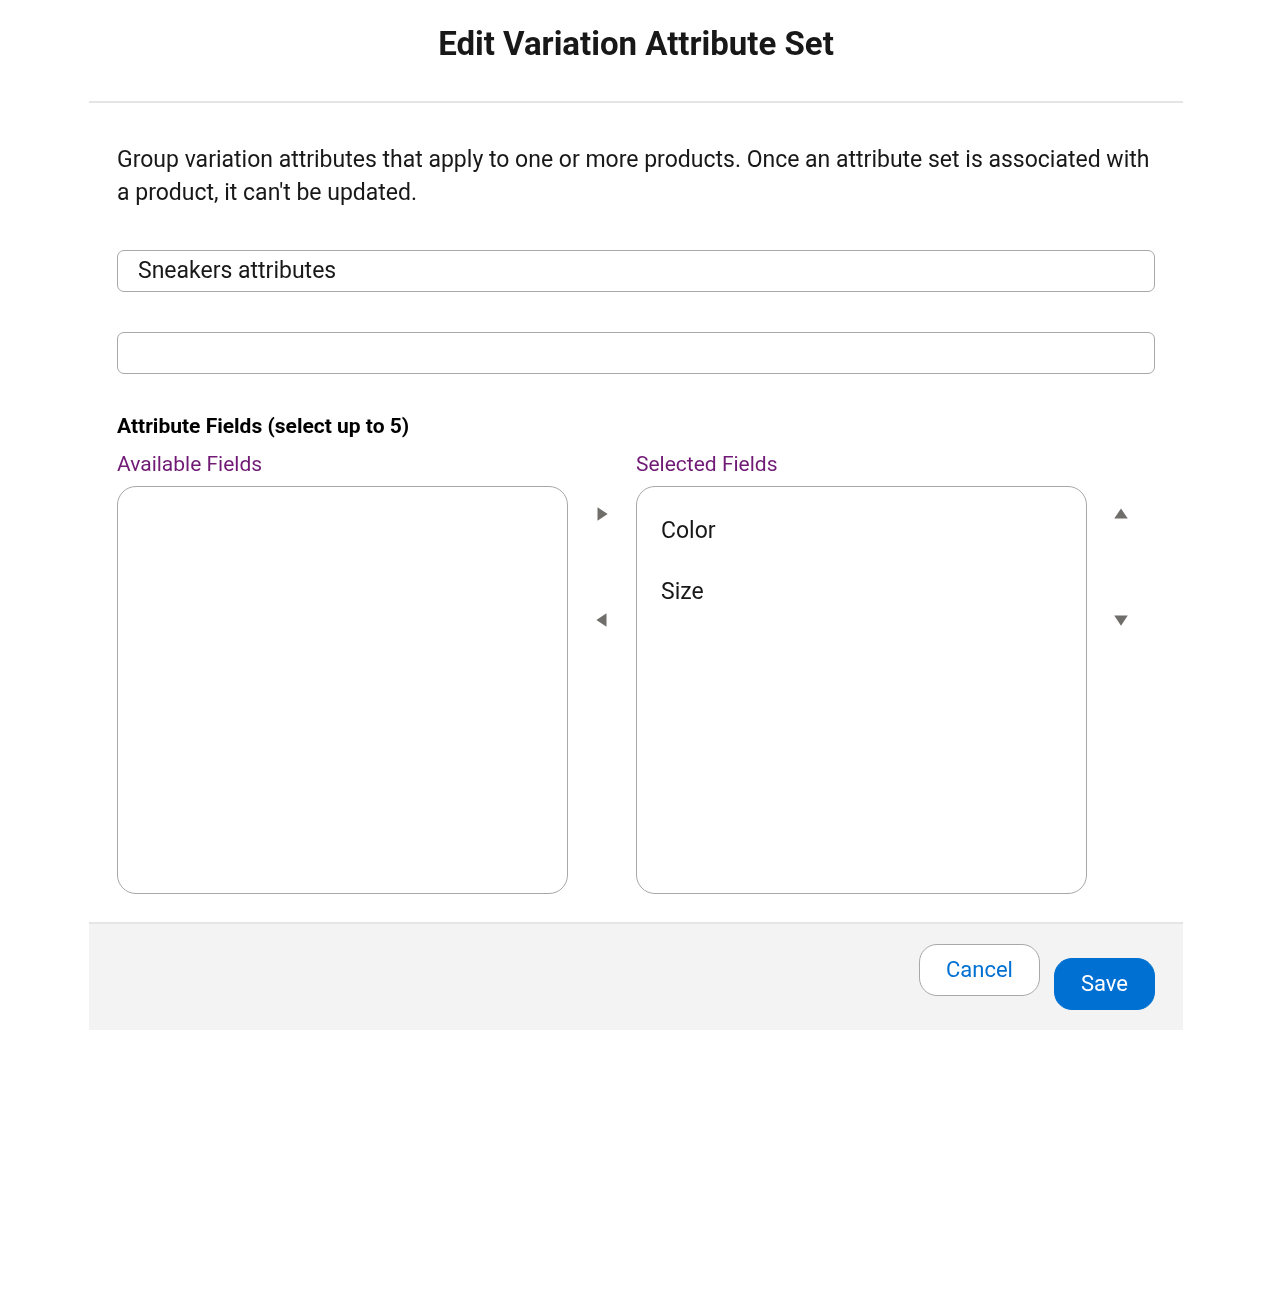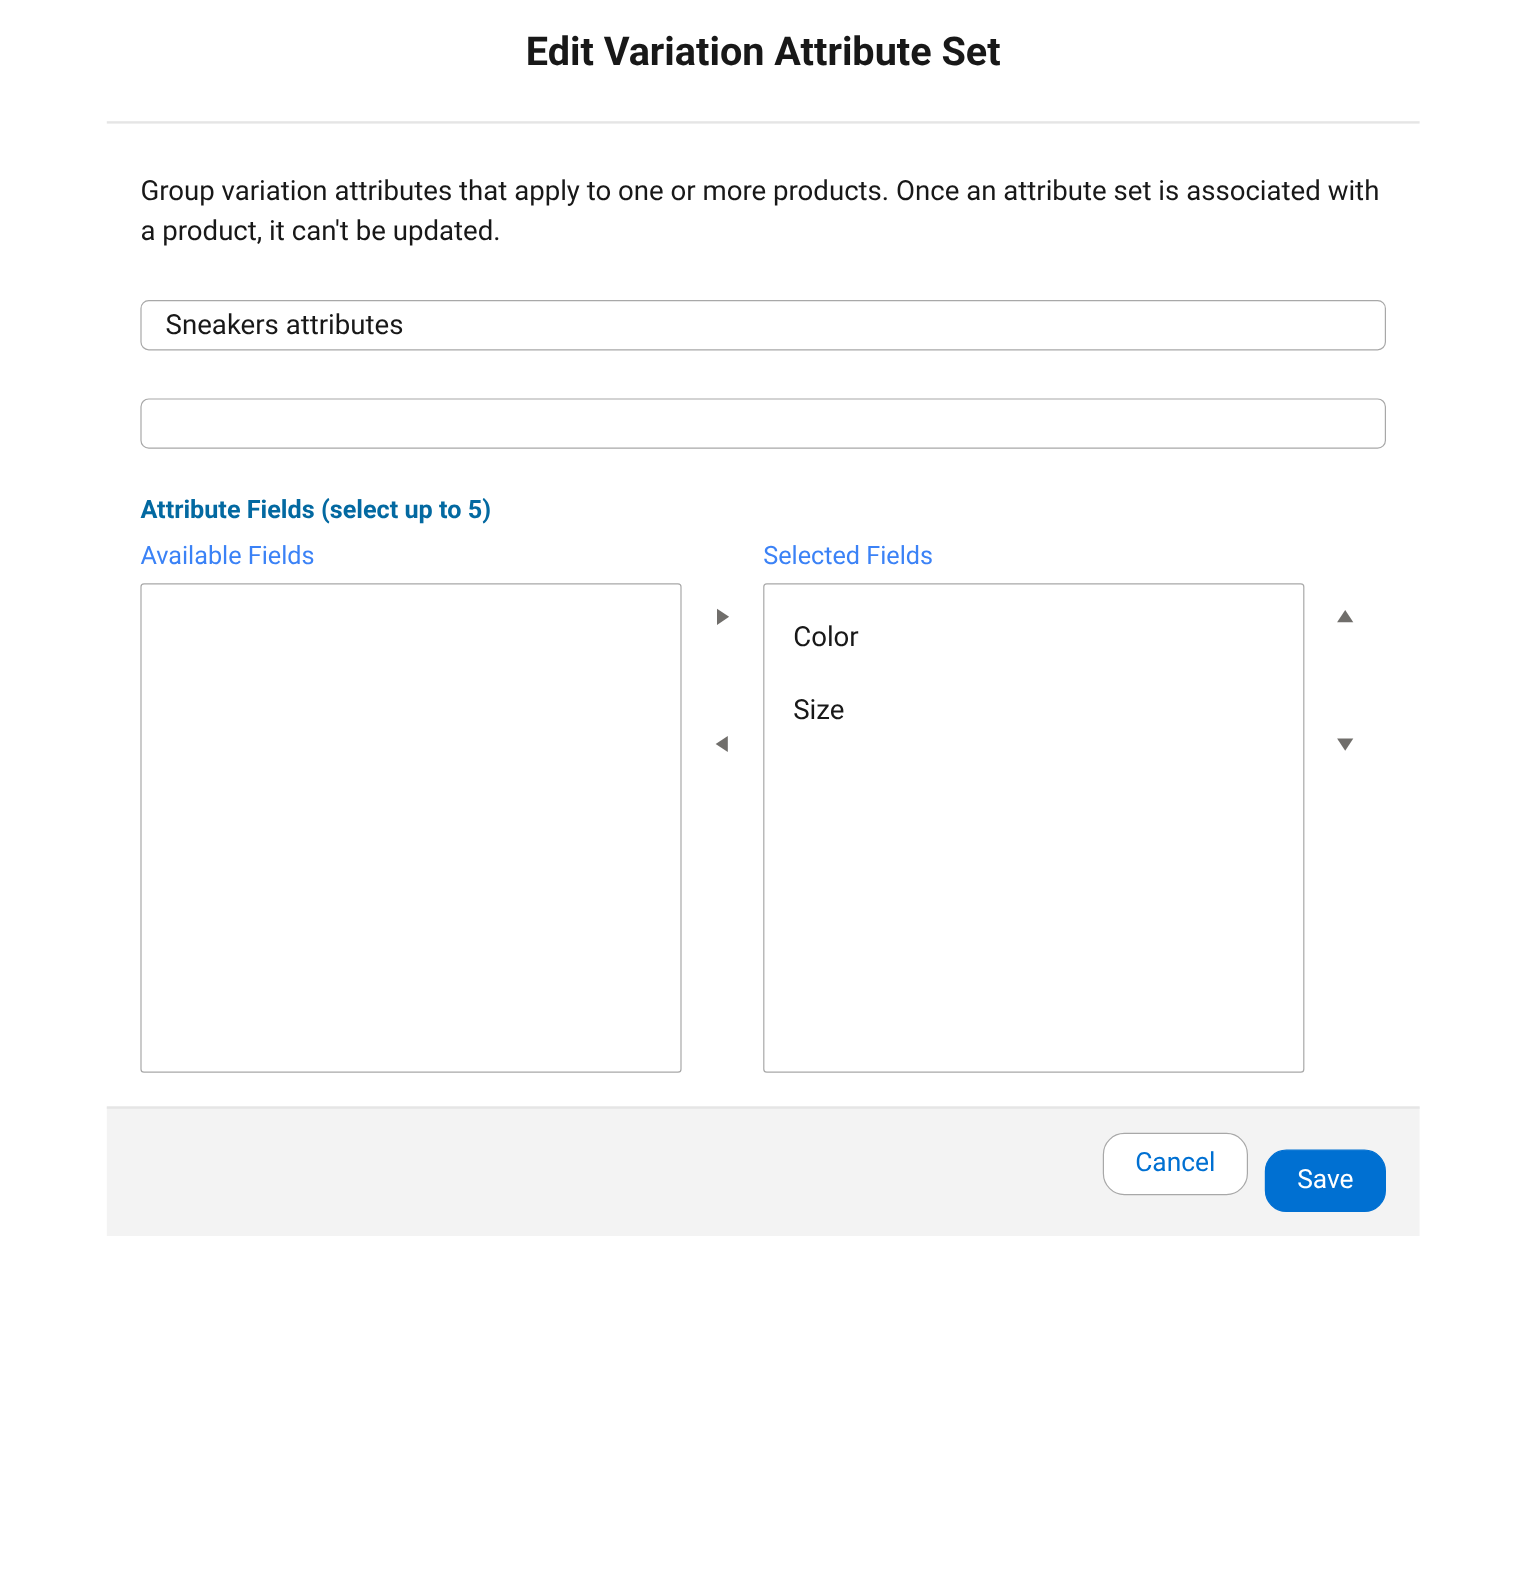--- a/index.html
+++ b/index.html
@@ -62,42 +62,42 @@
       font-size: 23px;
       color: #181818;
       border: 1px solid #a8a8a8;
       border-radius: 7px;
       outline: none;
       font-family: inherit;
     }
     .section-heading {
       font-size: 21px;
       font-weight: 700;
-      color: #0369a1;
+      color: #000000;
       margin-bottom: 14px;
     }
     .dual-list {
       display: flex;
       align-items: flex-start;
       gap: 0;
     }
     .list-column {
       flex: 1;
       display: flex;
       flex-direction: column;
     }
     .list-label {
       font-size: 21px;
-      color: #3b82f6;
+      color: #701a75;
       margin-bottom: 10px;
     }
     .list-box {
       height: 408px;
       border: 1px solid #a8a8a8;
-      border-radius: 3px;
+      border-radius: 19px;
       padding: 20px;
       overflow-y: auto;
     }
     .list-item {
       font-size: 23px;
       color: #181818;
       padding: 10px 4px;
       cursor: pointer;
       margin-bottom: 14px;
     }

